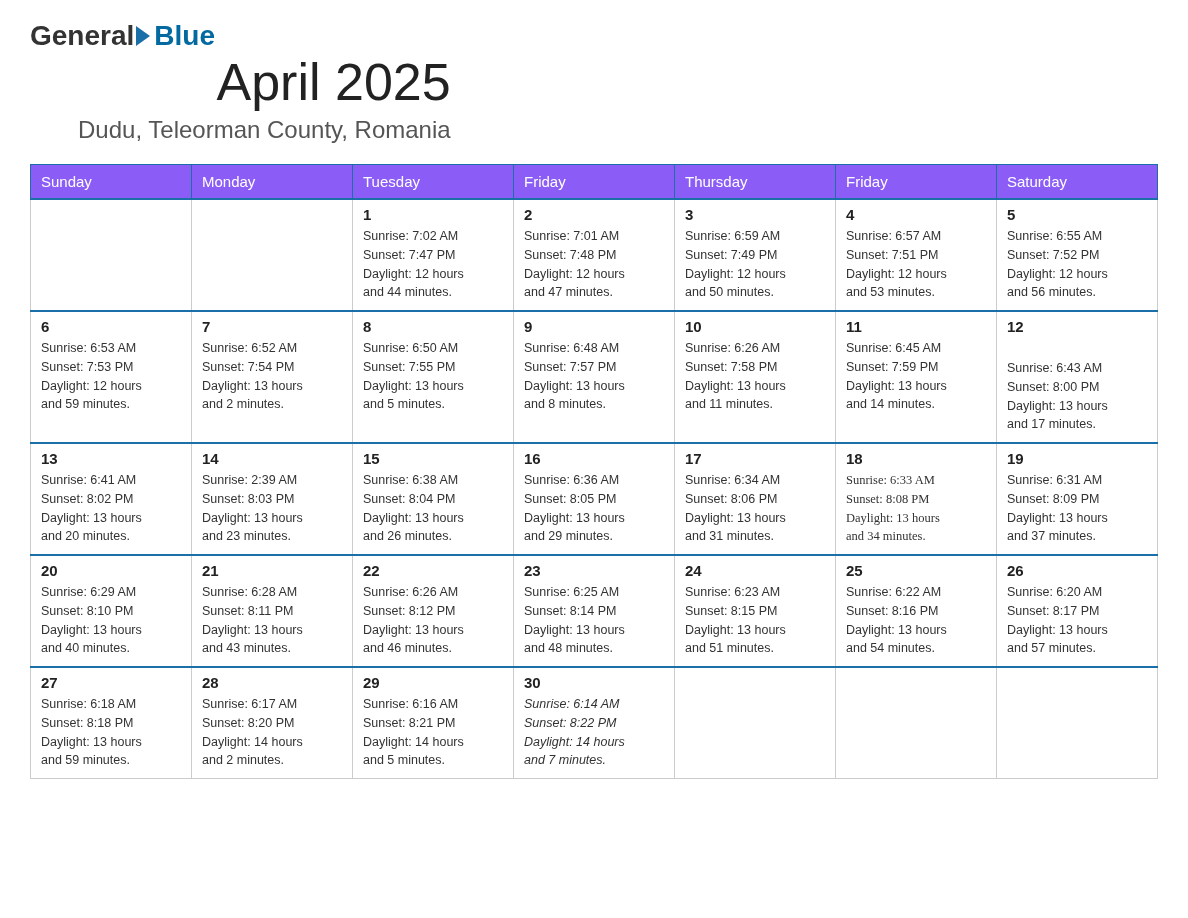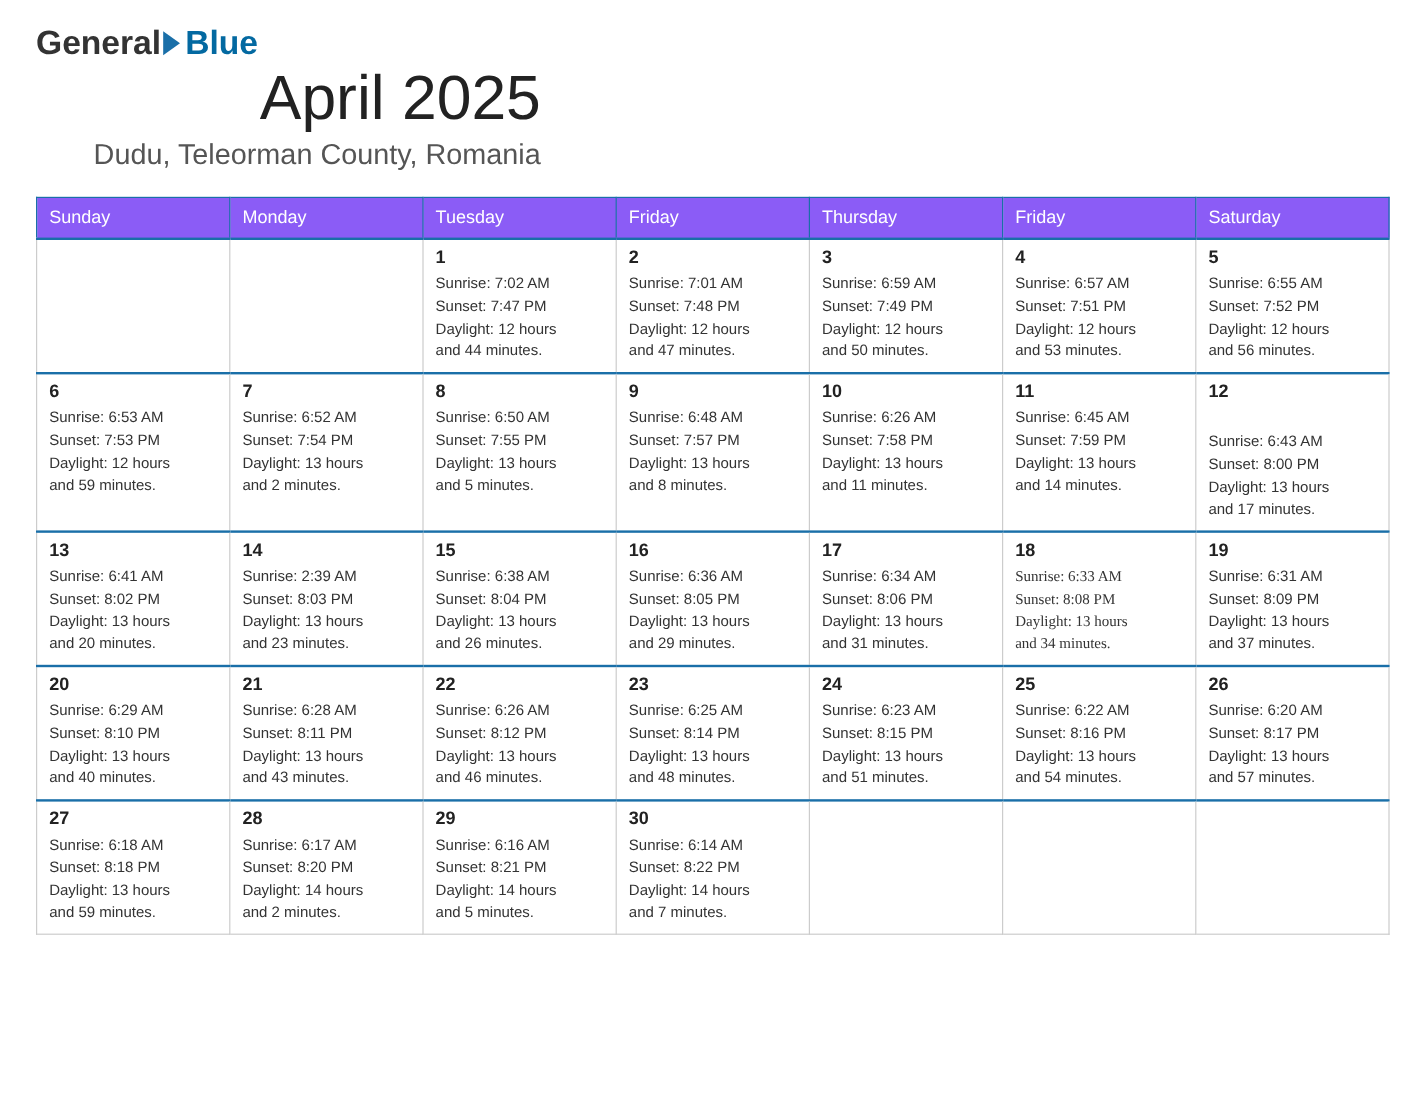--- a/index.html
+++ b/index.html
@@ -344,21 +344,21 @@
         </td>
         <td>
           <span class="day-number">29</span>
           <div class="day-info" style="white-space: pre-line;">Sunrise: 6:16 AM
 Sunset: 8:21 PM
 Daylight: 14 hours
 and 5 minutes.</div>
         </td>
         <td>
           <span class="day-number">30</span>
-          <div class="day-info" style="white-space: pre-line;">Sunrise: 6:14 AM
+          <div class="day-info" style="white-space: pre-line; font-style: italic;">Sunrise: 6:14 AM
 Sunset: 8:22 PM
 Daylight: 14 hours
 and 7 minutes.</div>
         </td>
         <td class="empty"></td>
         <td class="empty"></td>
         <td class="empty"></td>
       </tr>
     </tbody>
 </table>

